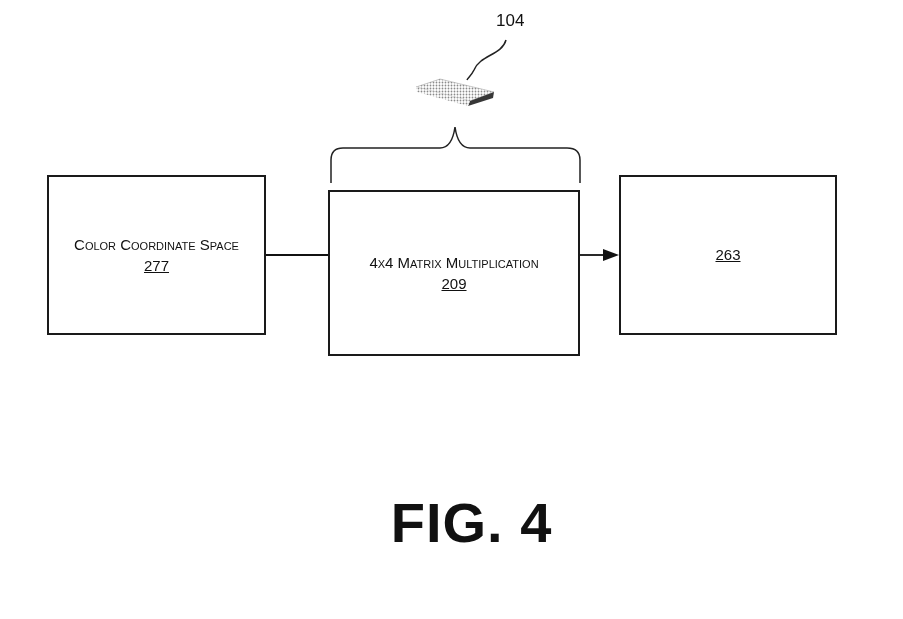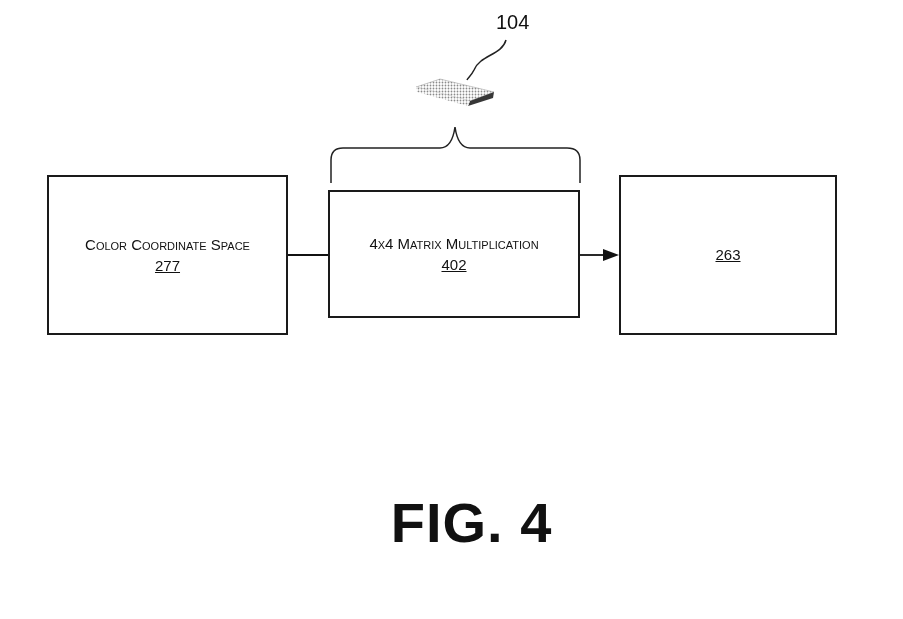--- a/index.html
+++ b/index.html
@@ -3,25 +3,25 @@
 <meta charset="utf-8">
 <style>
   html, body { margin: 0; padding: 0; background: #ffffff; }
   body { width: 903px; height: 619px; position: relative; overflow: hidden;
          font-family: "Liberation Sans", sans-serif; color: #111; }
   .box { position: absolute; border: 2px solid #1a1a1a; box-sizing: border-box;
          display: flex; flex-direction: column; align-items: center; justify-content: center;
          text-align: center; background: #fff; }
   .label { font-size: 15px; line-height: 22px; font-variant: small-caps; letter-spacing: 0; white-space: nowrap; }
   .ref { font-size: 15px; line-height: 20px; text-decoration: underline; }
-  #box-color { left: 47px; top: 175px; width: 241px; height: 160px; }
-  #box-xform { left: 328px; top: 190px; width: 252px; height: 128px; }
+  #box-color { left: 47px; top: 175px; width: 219px; height: 160px; }
+  #box-xform { left: 328px; top: 190px; width: 252px; height: 166px; }
   #box-depth { left: 619px; top: 175px; width: 218px; height: 160px; }
   svg.overlay { position: absolute; left: 0; top: 0; }
-  .device-label { position: absolute; left: 496px; top: 11px; font-size: 20px; }
+  .device-label { position: absolute; left: 496px; top: 11px; font-size: 17px; }
   .fig-caption { position: absolute; left: 0; width: 943px; top: 490px; text-align: center;
                  font-size: 56px; font-weight: bold; letter-spacing: 1px; }
 </style>
 </head>
 <body>
 
 <svg class="overlay" width="903" height="619">
   <defs>
     <pattern id="dots" width="3" height="3" patternUnits="userSpaceOnUse">
       <rect width="3" height="3" fill="#ffffff"></rect>
@@ -51,20 +51,20 @@
 
 <div class="device-label">104</div>
 
 <div class="box" id="box-color">
   <div class="label">Color Coordinate Space</div>
   <div class="ref">277</div>
 </div>
 
 <div class="box" id="box-xform">
   <div class="label">4x4 Matrix Multiplication</div>
-  <div class="ref">402</div>
+  <div class="ref">209</div>
 </div>
 
 <div class="box" id="box-depth">
   <div class="ref">263</div>
 </div>
 
 <div class="fig-caption">FIG. 4</div>
 
 </body></html>

